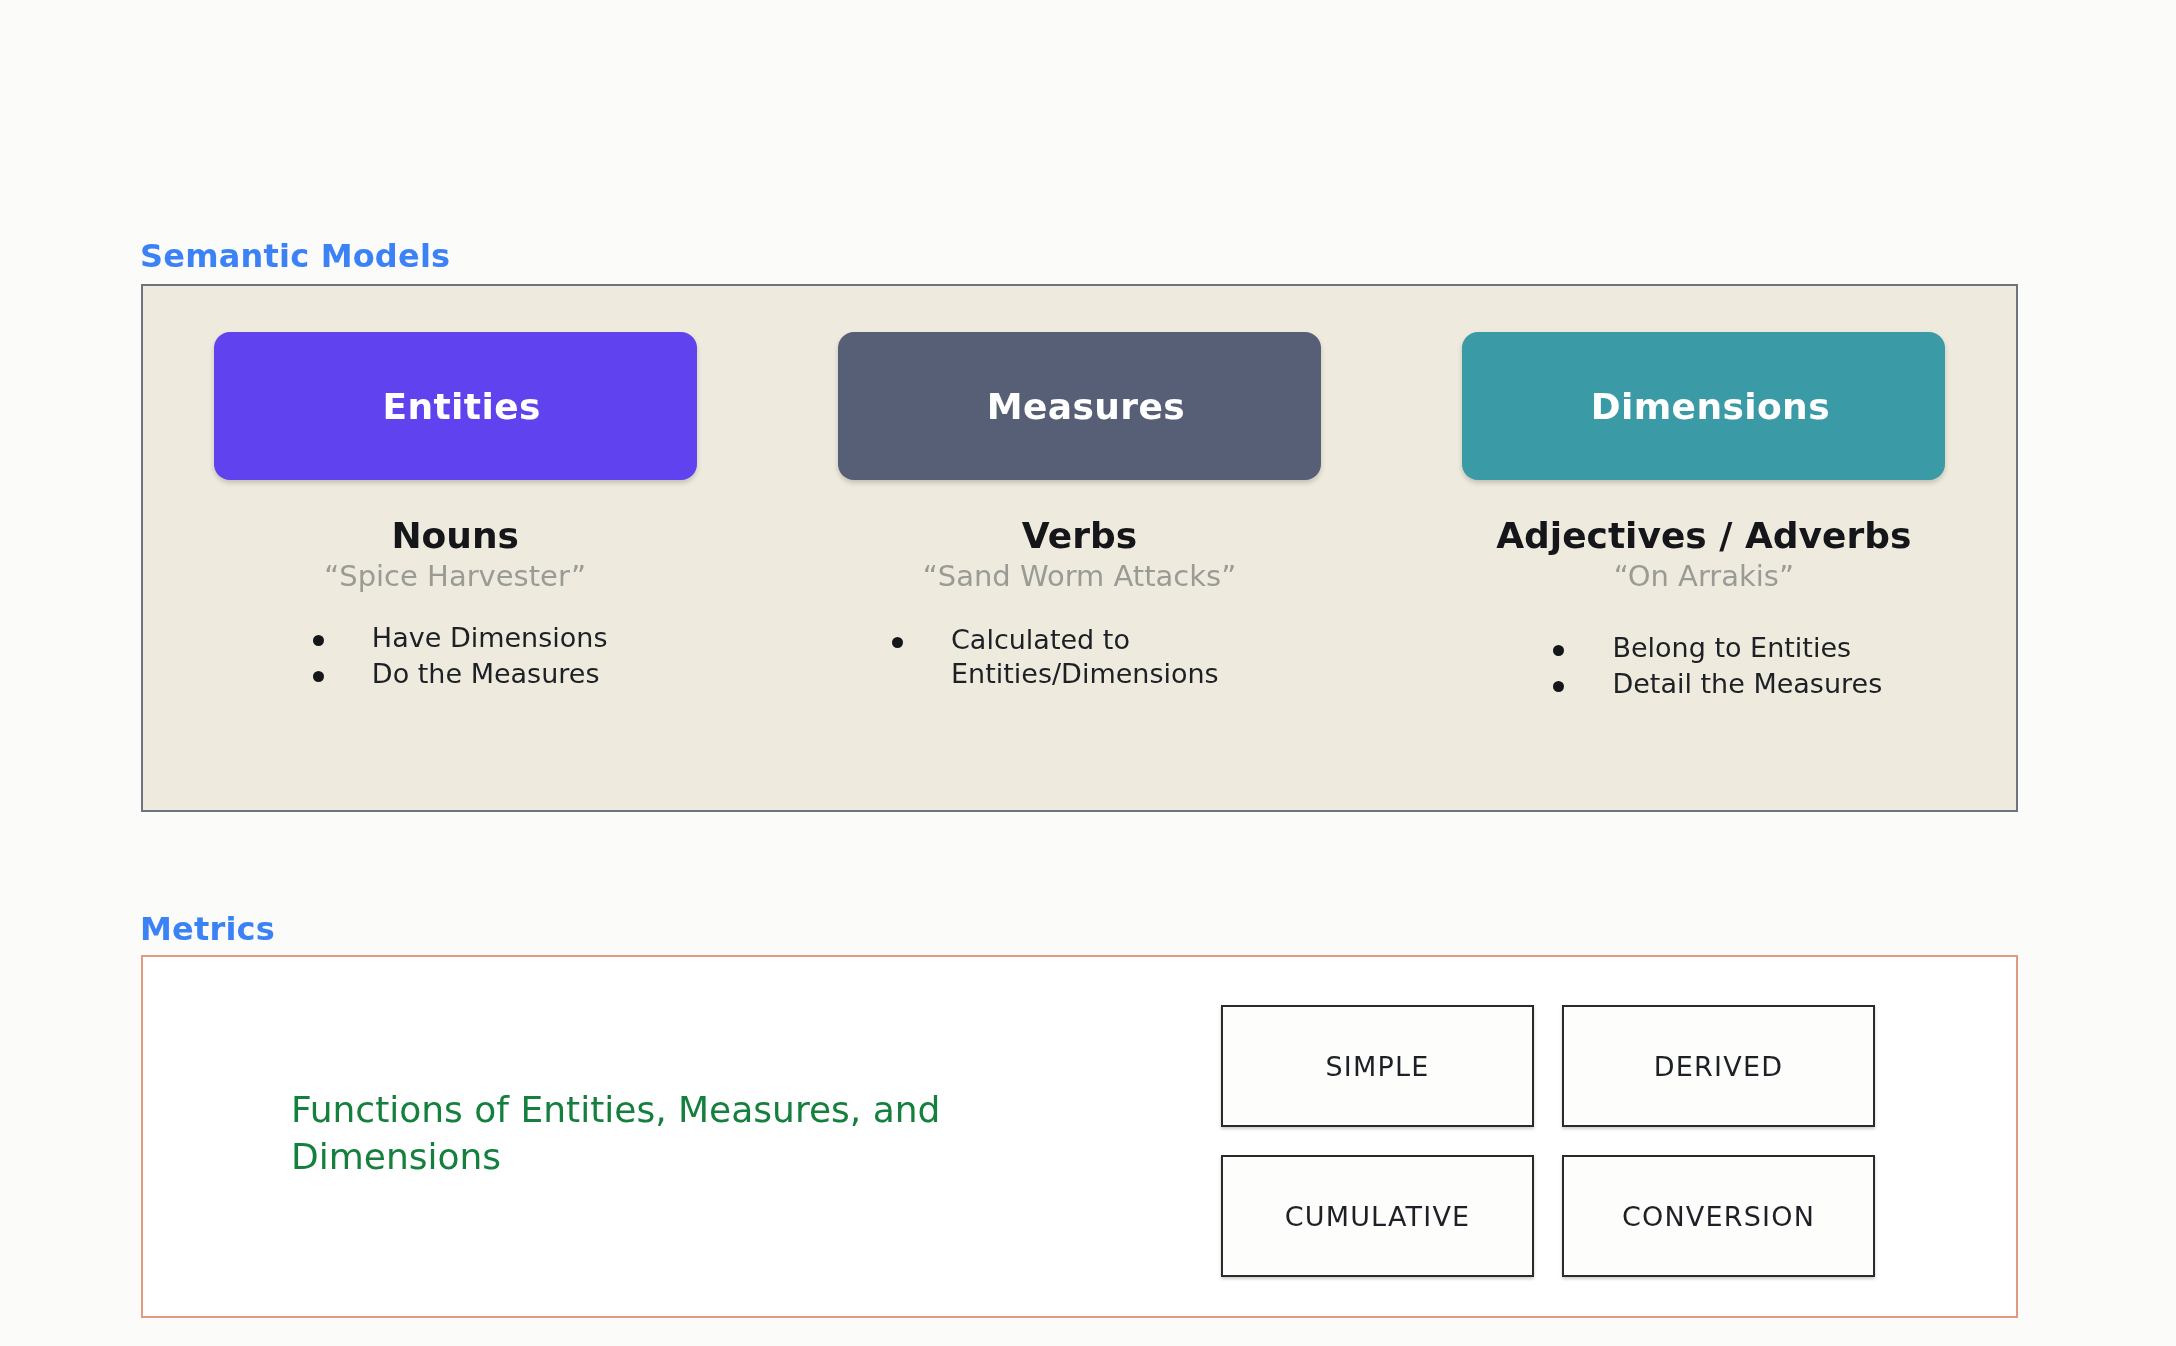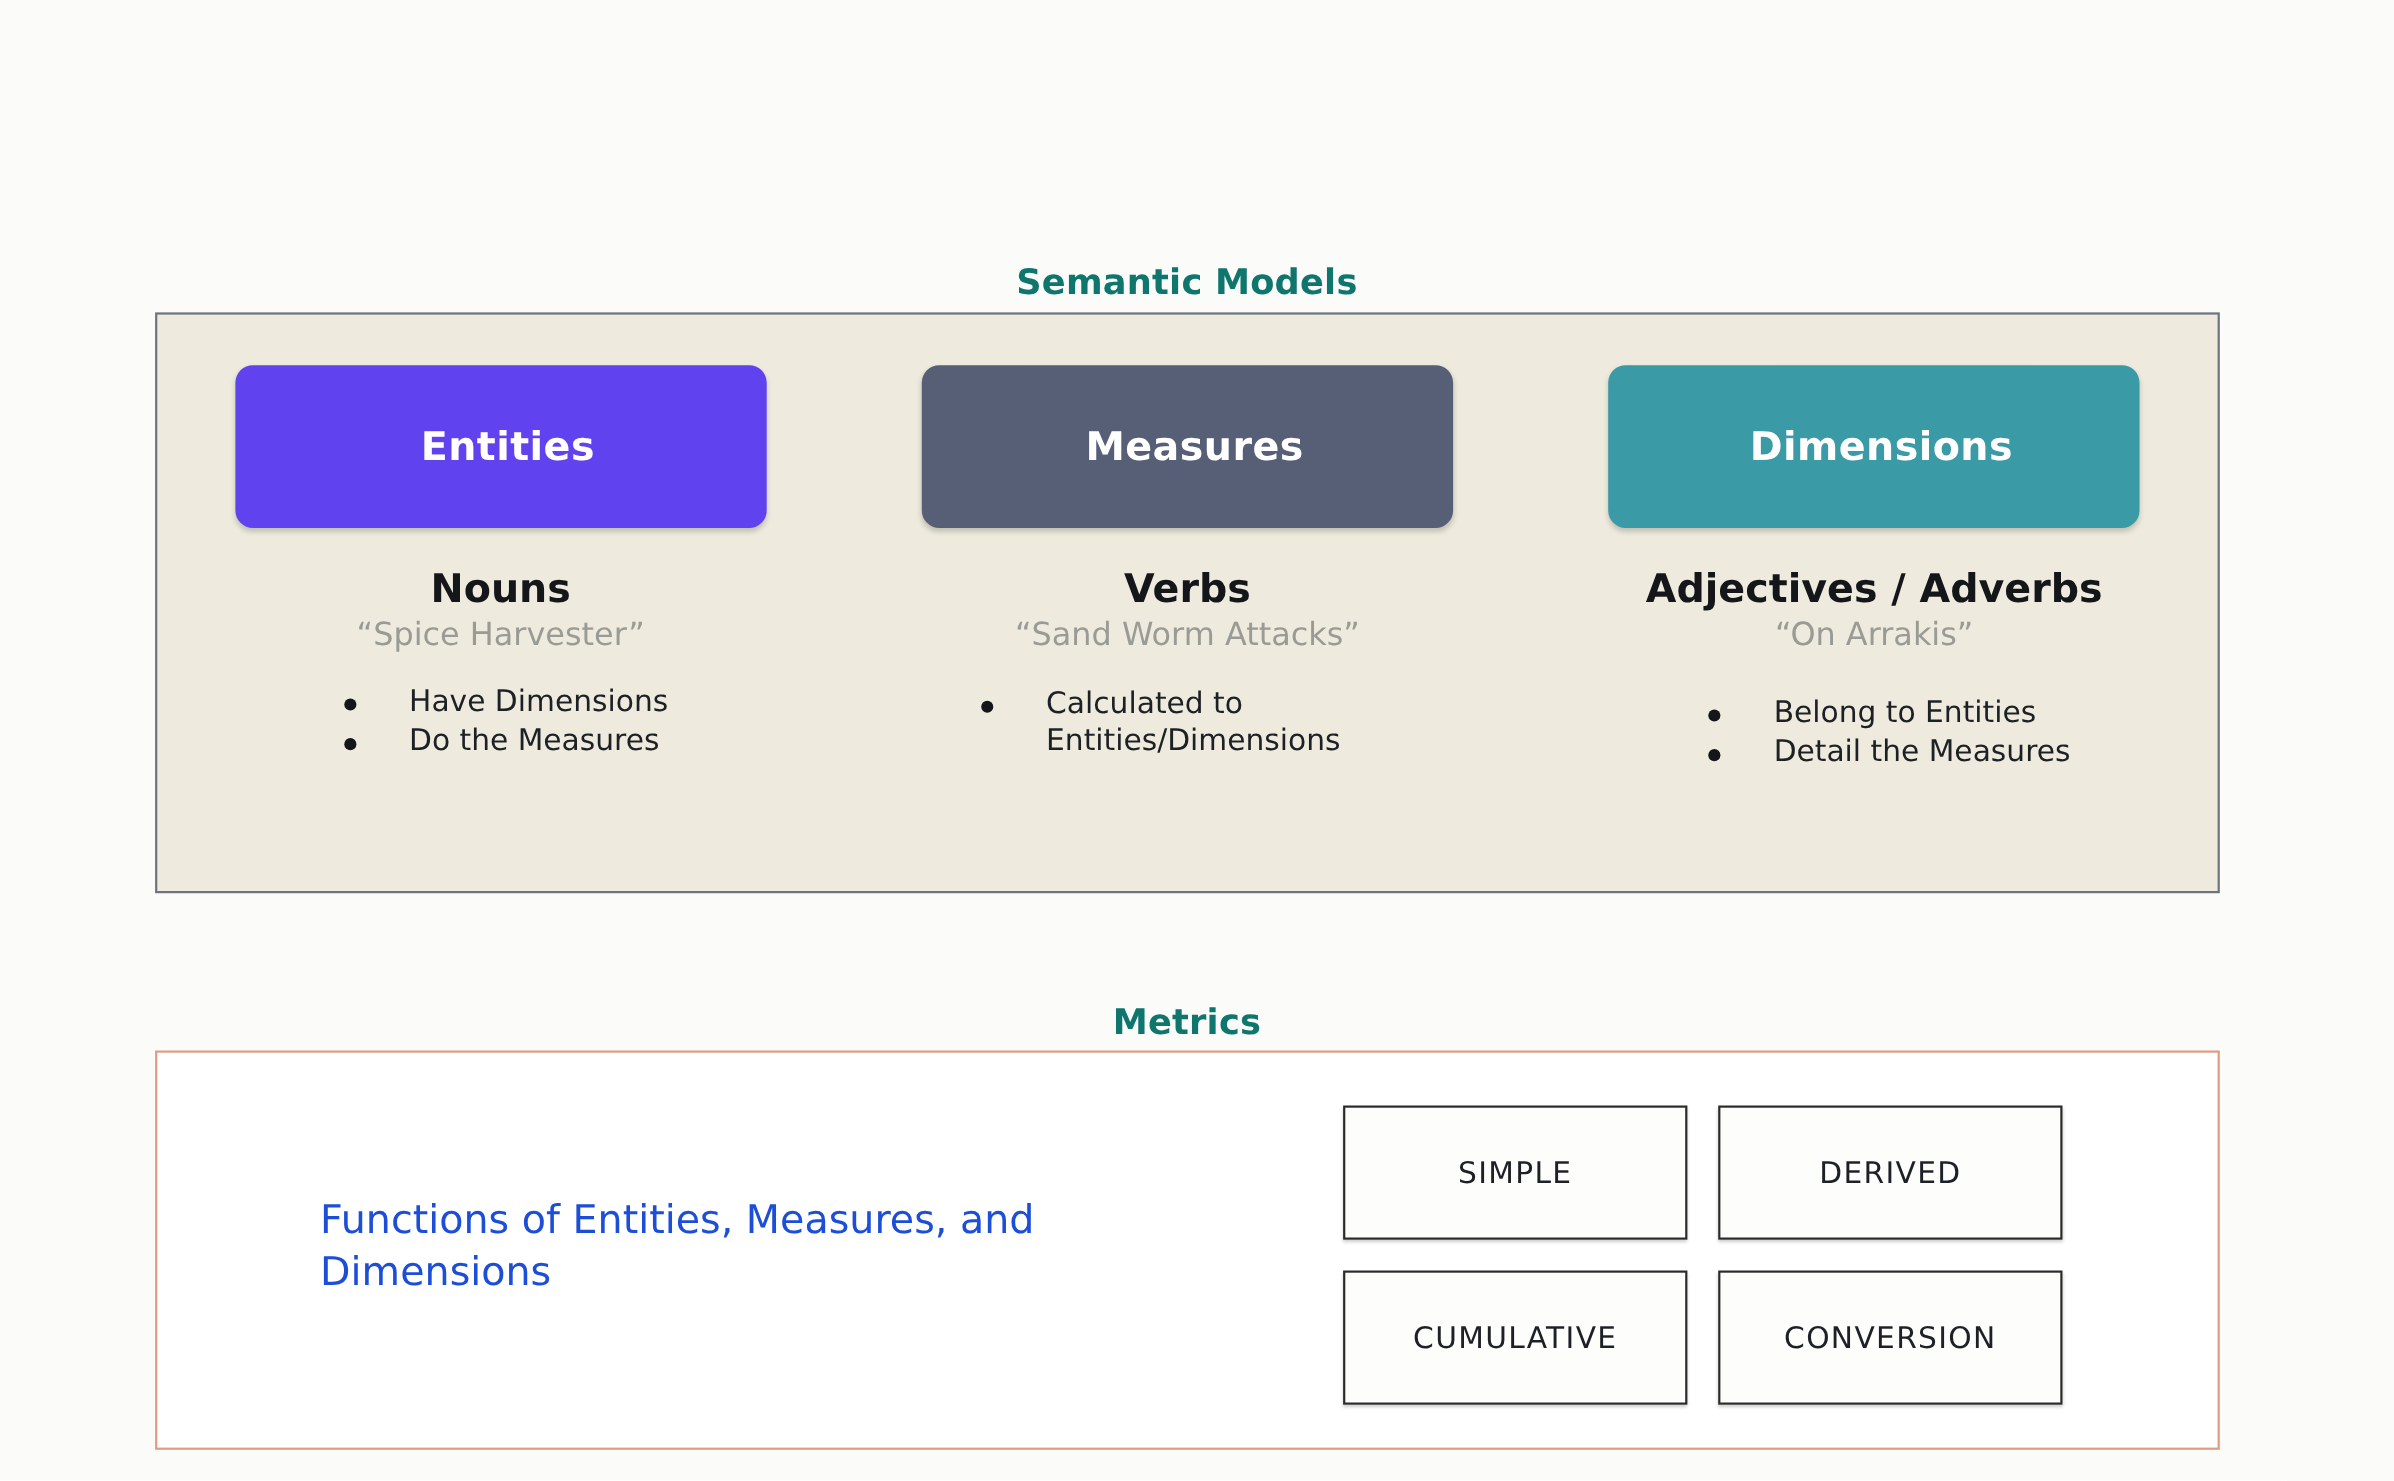--- a/index.html
+++ b/index.html
@@ -26,24 +26,23 @@
     font-size: 66px;
     font-weight: 400;
     color: #1d1d1f;
     letter-spacing: 0.2px;
     white-space: nowrap;
   }
 
   
   .section-caption {
     position: absolute;
-    text-align: center;
     font-size: 32px;
     font-weight: 700;
-    color: #0f766e;
+    color: #3b82f6;
     letter-spacing: 0.2px;
   }
   #caption-semantic-models {
     left: 140px;
     width: 1878px;
     top: 237px;
   }
   #caption-metrics {
     left: 140px;
     width: 1878px;
@@ -161,21 +160,21 @@
     background: #ffffff;
     border: 2px solid #e09a82;
     box-sizing: border-box;
   }
   .metrics-desc {
     position: absolute;
     left: 148px;
     top: 130px;
     width: 700px;
     font-size: 36px;
-    color: #1d4ed8;
+    color: #15803d;
     line-height: 1.30;
     font-weight: 400;
   }
   .metrics-grid {
     position: absolute;
     left: 1078px;
     top: 48px;
     display: grid;
     grid-template-columns: repeat(2, 313px);
     grid-template-rows: repeat(2, 122px);

